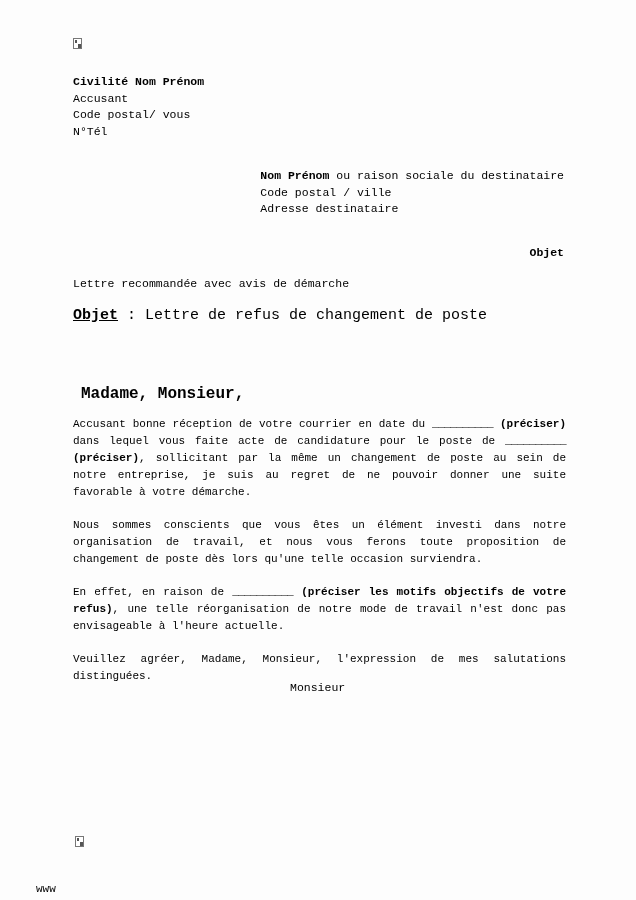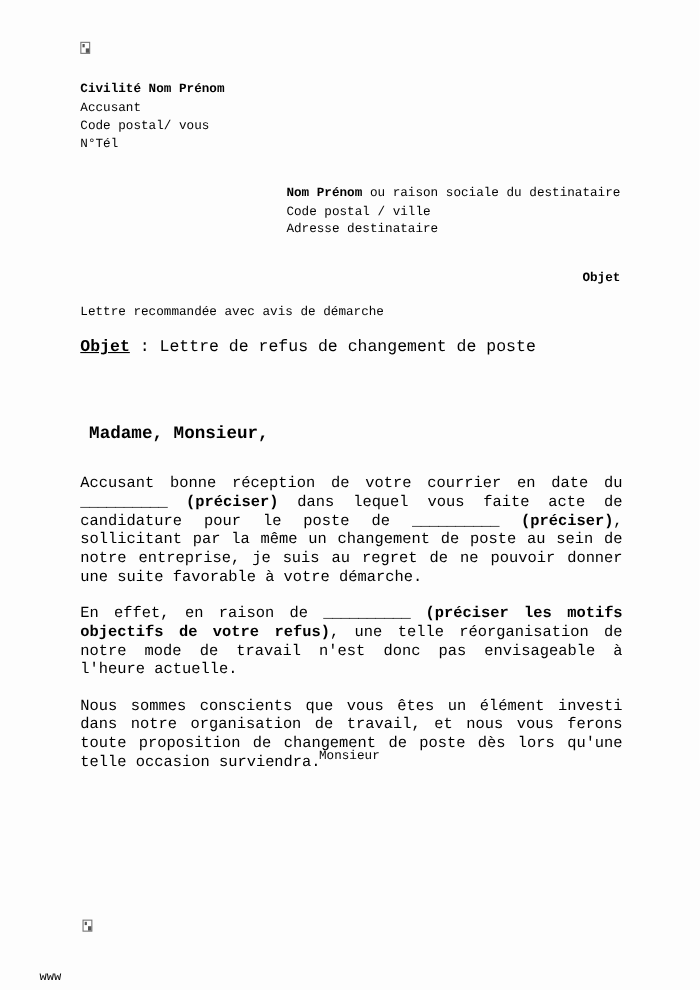--- a/index.html
+++ b/index.html
@@ -116,24 +116,24 @@
     font-weight: bold;
   }
 
   .body-area {
     position: absolute;
     left: 73px;
     top: 416px;
     width: 493px;
   }
   .para {
-    font-size: 14px;
+    font-size: 11px;
     line-height: 17px;
     text-align: justify;
-    margin: 16px 0 16px 0;
+    margin: 0 0 16px 0;
   }
   .para:last-child { margin-bottom: 0; }
   .para b { font-weight: bold; }
   .blank-fill {
     letter-spacing: -0.5px;
   }
 
   .signature {
     position: absolute;
     left: 290px;
@@ -183,22 +183,23 @@
   <div class="date-line">Objet</div>
 
   <div class="rec-line">Lettre recommandée avec avis de démarche</div>
 
   <div class="objet-line"><span class="objet-label">Objet</span><span> : </span><span>Lettre de refus de changement de poste</span></div>
 
   <div class="salutation">Madame, Monsieur,</div>
 
   <div class="body-area">
     <p class="para"><span>Accusant bonne réception de votre courrier en date du </span><span class="blank-fill">__________</span><span> </span><b>(préciser)</b><span> dans lequel vous faite acte de candidature pour le poste de </span><span class="blank-fill">__________</span><span> </span><b>(préciser)</b><span>, sollicitant par la même un changement de poste au sein de notre entreprise, je suis au regret de ne pouvoir donner une suite favorable à votre démarche.</span></p>
+    <p class="para"><span>Nous sommes conscients que vous êtes un élément investi dans notre organisation de travail, et nous vous ferons toute proposition de changement de poste dès lors qu'une telle occasion surviendra.</span></p>
     <p class="para"><span>En effet, en raison de </span><span class="blank-fill">__________</span><span> </span><b>(préciser les motifs objectifs de votre refus)</b><span>, une telle réorganisation de notre mode de travail n'est donc pas envisageable à l'heure actuelle.</span></p>
-    <p class="para"><span>Nous sommes conscients que vous êtes un élément investi dans notre organisation de travail, et nous vous ferons toute proposition de changement de poste dès lors qu'une telle occasion surviendra.</span></p>
+    <p class="para"><span>Veuillez agréer, Madame, Monsieur, l'expression de mes salutations distinguées.</span></p>
   </div>
 
   <div class="signature">Monsieur</div>
 
   <div class="footer">
     <span class="placeholder-img footer-placeholder"></span>
   </div>
   <div class="footer-www">www</div>
 
 </div>

